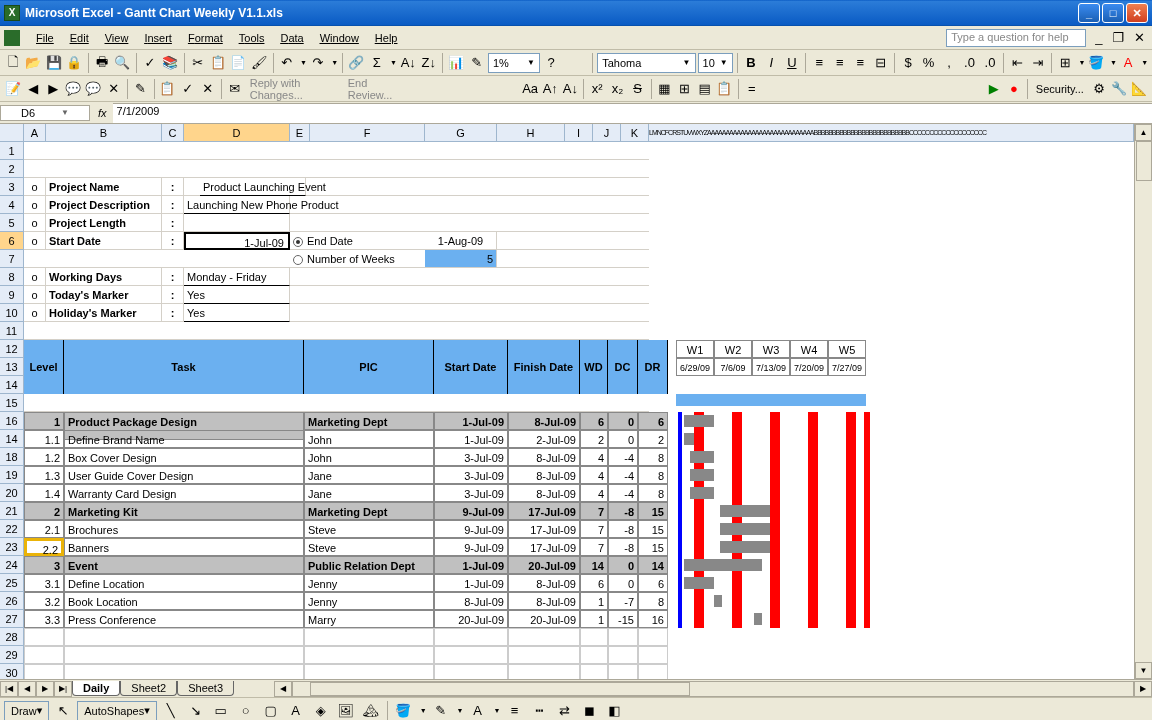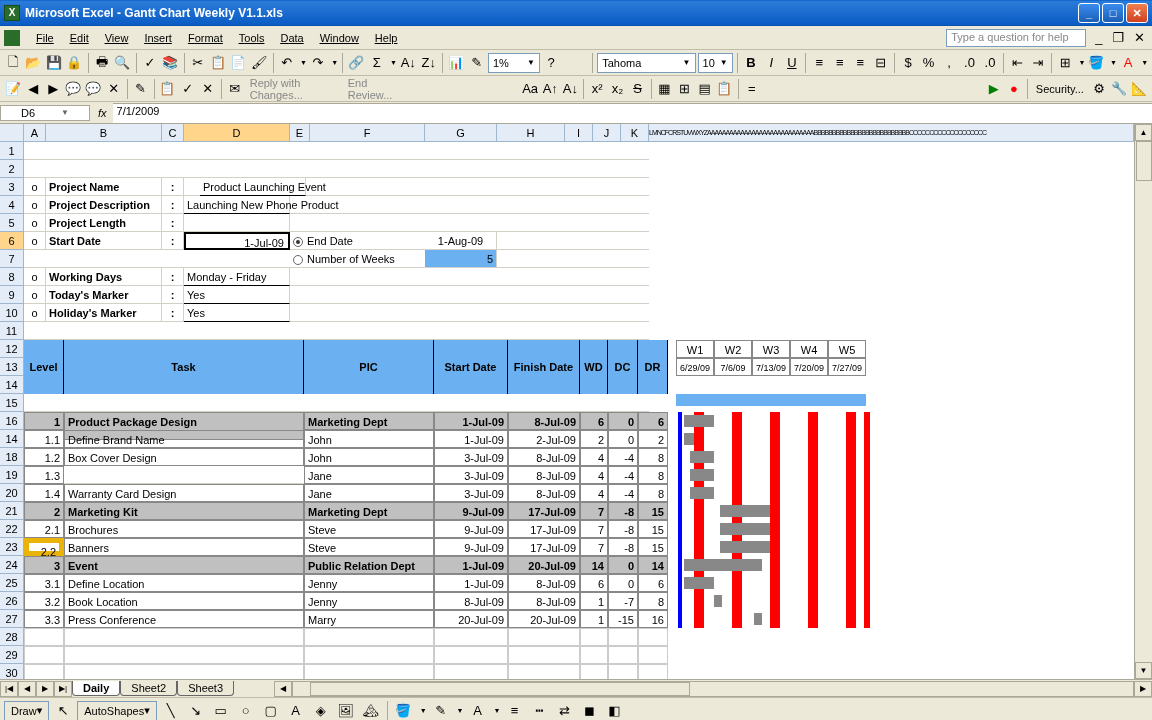--- a/index.html
+++ b/index.html
@@ -405,20 +405,21 @@
       <div class="gcell  ar" style="top:288px;left:614px;width:30px;height:18px;border:1px solid #888">2</div>
       <div class="gcell  ar" style="top:306px;left:0px;width:40px;height:18px;border:1px solid #888">1.2</div>
       <div class="gcell  " style="top:306px;left:40px;width:240px;height:18px;border:1px solid #888">Box Cover Design</div>
       <div class="gcell  " style="top:306px;left:280px;width:130px;height:18px;border:1px solid #888">John</div>
       <div class="gcell  ar" style="top:306px;left:410px;width:74px;height:18px;border:1px solid #888">3-Jul-09</div>
       <div class="gcell  ar" style="top:306px;left:484px;width:72px;height:18px;border:1px solid #888">8-Jul-09</div>
       <div class="gcell  ar" style="top:306px;left:556px;width:28px;height:18px;border:1px solid #888">4</div>
       <div class="gcell  ar" style="top:306px;left:584px;width:30px;height:18px;border:1px solid #888">-4</div>
       <div class="gcell  ar" style="top:306px;left:614px;width:30px;height:18px;border:1px solid #888">8</div>
       <div class="gcell  ar" style="top:324px;left:0px;width:40px;height:18px;border:1px solid #888">1.3</div>
+      <div class="gcell  " style="top:324px;left:40px;width:240px;height:18px;border:1px solid #888">User Guide Cover Design</div>
       <div class="gcell  " style="top:324px;left:280px;width:130px;height:18px;border:1px solid #888">Jane</div>
       <div class="gcell  ar" style="top:324px;left:410px;width:74px;height:18px;border:1px solid #888">3-Jul-09</div>
       <div class="gcell  ar" style="top:324px;left:484px;width:72px;height:18px;border:1px solid #888">8-Jul-09</div>
       <div class="gcell  ar" style="top:324px;left:556px;width:28px;height:18px;border:1px solid #888">4</div>
       <div class="gcell  ar" style="top:324px;left:584px;width:30px;height:18px;border:1px solid #888">-4</div>
       <div class="gcell  ar" style="top:324px;left:614px;width:30px;height:18px;border:1px solid #888">8</div>
       <div class="gcell  ar" style="top:342px;left:0px;width:40px;height:18px;border:1px solid #888">1.4</div>
       <div class="gcell  " style="top:342px;left:40px;width:240px;height:18px;border:1px solid #888">Warranty Card Design</div>
       <div class="gcell  " style="top:342px;left:280px;width:130px;height:18px;border:1px solid #888">Jane</div>
       <div class="gcell  ar" style="top:342px;left:410px;width:74px;height:18px;border:1px solid #888">3-Jul-09</div>
@@ -435,21 +436,21 @@
       <div class="gcell greycell bold ar" style="top:360px;left:584px;width:30px;height:18px;border:1px solid #888">-8</div>
       <div class="gcell greycell bold ar" style="top:360px;left:614px;width:30px;height:18px;border:1px solid #888">15</div>
       <div class="gcell  ar" style="top:378px;left:0px;width:40px;height:18px;border:1px solid #888">2.1</div>
       <div class="gcell  " style="top:378px;left:40px;width:240px;height:18px;border:1px solid #888">Brochures</div>
       <div class="gcell  " style="top:378px;left:280px;width:130px;height:18px;border:1px solid #888">Steve</div>
       <div class="gcell  ar" style="top:378px;left:410px;width:74px;height:18px;border:1px solid #888">9-Jul-09</div>
       <div class="gcell  ar" style="top:378px;left:484px;width:72px;height:18px;border:1px solid #888">17-Jul-09</div>
       <div class="gcell  ar" style="top:378px;left:556px;width:28px;height:18px;border:1px solid #888">7</div>
       <div class="gcell  ar" style="top:378px;left:584px;width:30px;height:18px;border:1px solid #888">-8</div>
       <div class="gcell  ar" style="top:378px;left:614px;width:30px;height:18px;border:1px solid #888">15</div>
-      <div class="gcell  ar" style="top:396px;left:0px;width:40px;height:18px;border:5px solid #eab308">2.2</div>
+      <div class="gcell  ar" style="top:396px;left:0px;width:40px;height:18px;border:3px solid #eab308">2.2</div>
       <div class="gcell  " style="top:396px;left:40px;width:240px;height:18px;border:1px solid #888">Banners</div>
       <div class="gcell  " style="top:396px;left:280px;width:130px;height:18px;border:1px solid #888">Steve</div>
       <div class="gcell  ar" style="top:396px;left:410px;width:74px;height:18px;border:1px solid #888">9-Jul-09</div>
       <div class="gcell  ar" style="top:396px;left:484px;width:72px;height:18px;border:1px solid #888">17-Jul-09</div>
       <div class="gcell  ar" style="top:396px;left:556px;width:28px;height:18px;border:1px solid #888">7</div>
       <div class="gcell  ar" style="top:396px;left:584px;width:30px;height:18px;border:1px solid #888">-8</div>
       <div class="gcell  ar" style="top:396px;left:614px;width:30px;height:18px;border:1px solid #888">15</div>
       <div class="gcell greycell bold ar" style="top:414px;left:0px;width:40px;height:18px;border:1px solid #888">3</div>
       <div class="gcell greycell bold " style="top:414px;left:40px;width:240px;height:18px;border:1px solid #888">Event</div>
       <div class="gcell greycell bold " style="top:414px;left:280px;width:130px;height:18px;border:1px solid #888">Public Relation Dept</div>

